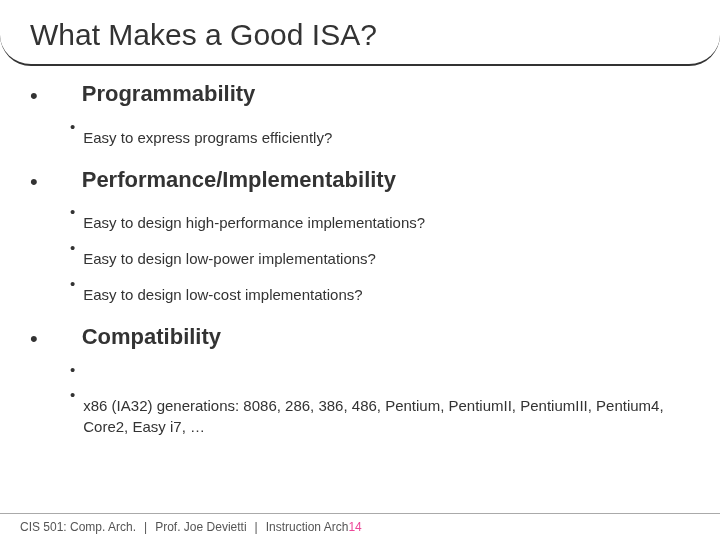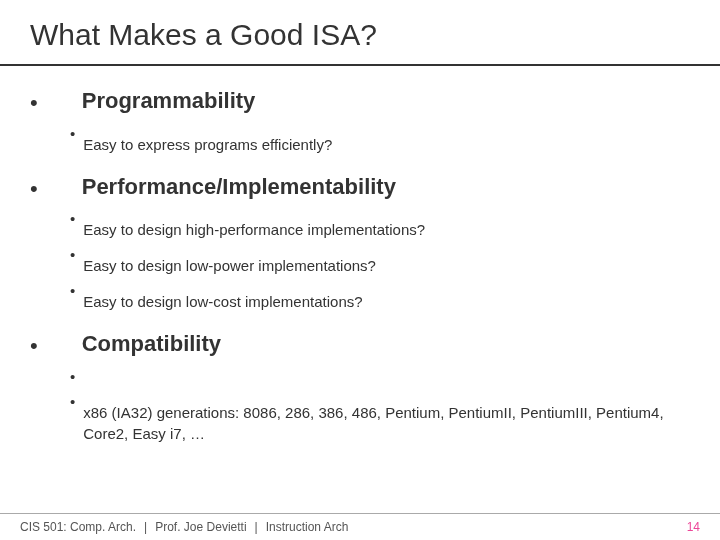--- a/index.html
+++ b/index.html
@@ -21,21 +21,22 @@
       height: 540px;
       background: #ffffff;
       display: flex;
       flex-direction: column;
       padding: 0;
     }
 
     .slide-title {
       padding: 18px 30px 12px 30px;
       border-bottom: 2px solid #333333;
-      margin-bottom: 17px;
+      margin-bottom: 10px;
+      border-radius: 31px;
     }
 
     .slide-title h1 {
       font-size: 30px;
       font-weight: normal;
       color: #333333;
       font-family: Arial, sans-serif;
     }
 
     .slide-content {
@@ -95,21 +96,20 @@
       color: #333333;
       line-height: 1.4;
       margin-top: 12px;
     }
 
     .footer {
       border-top: 1px solid #aaaaaa;
       padding: 6px 20px;
       display: flex;
       align-items: center;
-      justify-content: space-between;
     }
 
     .footer-left {
       font-size: 12px;
       color: #555555;
       display: flex;
       align-items: center;
       gap: 0;
     }
 

